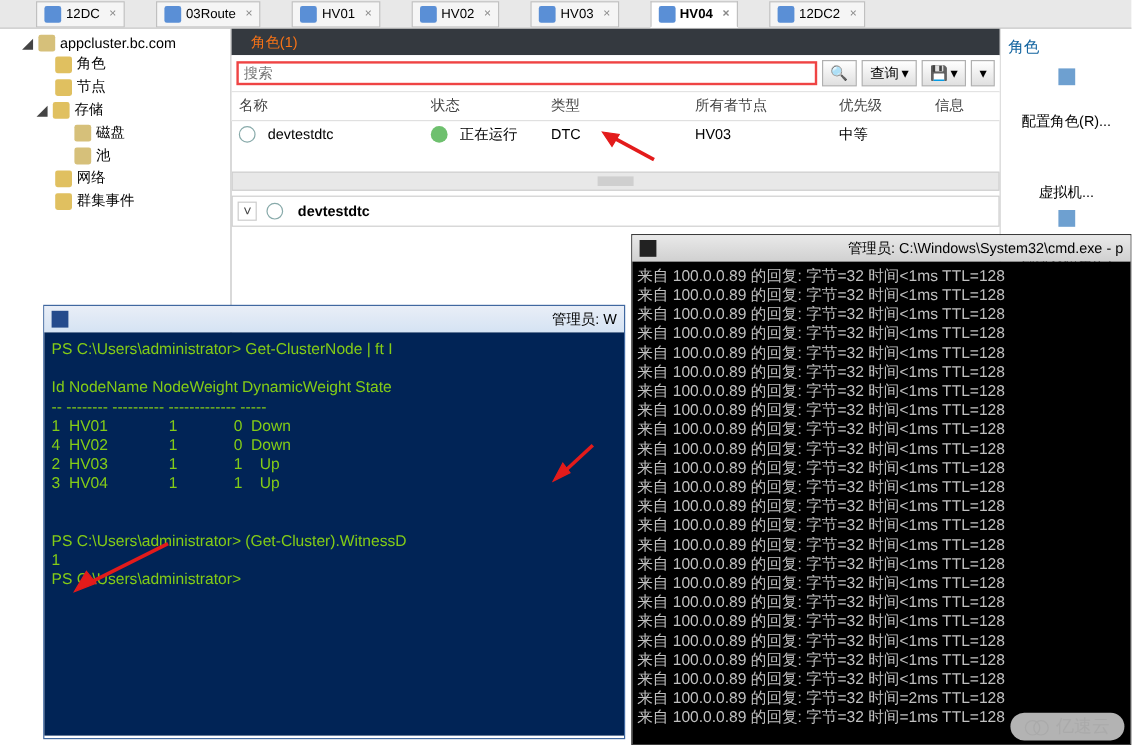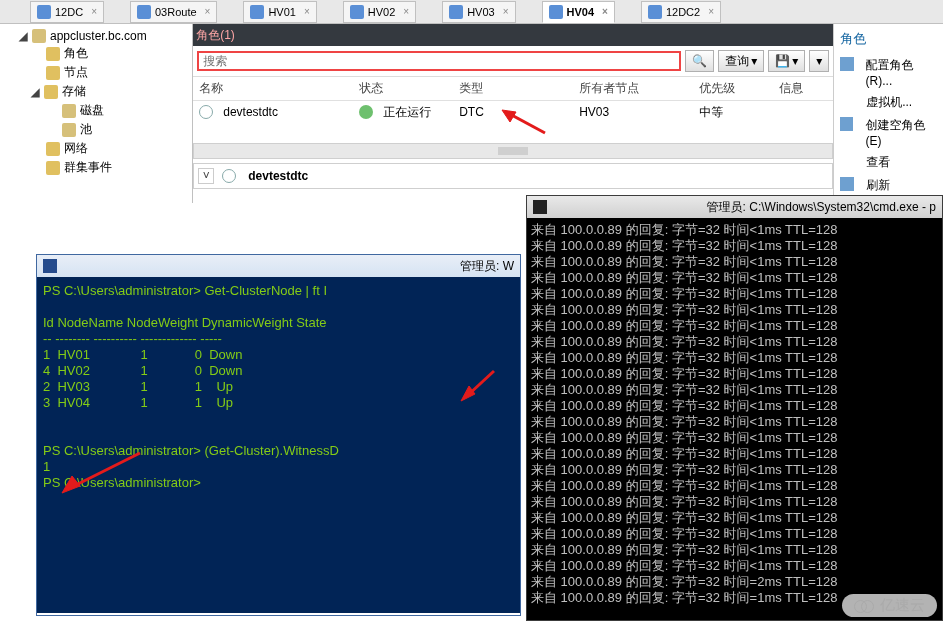--- a/index.html
+++ b/index.html
@@ -15,39 +15,39 @@
 .tree-item { display: flex; align-items: center; gap: 4px; padding: 1px 0; cursor: pointer; }
 .tree-item .toggle { width: 10px; text-align: center; color: #444; }
 .tree-icon { width: 14px; height: 14px; background: #d6c07a; display: inline-block; border-radius: 2px; }
 .tree-folder-icon { background: #e0c060; }
 .indent-1 { padding-left: 26px; }
 .indent-2 { padding-left: 42px; }
 .indent-3 { padding-left: 58px; }
 
 
 .middle { flex: 1; border-right: 1px solid #ccc; }
-.mhead { background: #34393f; height: 22px; color: #fca5a5; padding-left: 3px; line-height: 22px; font-size: 12px;}
+.mhead { background: #34393f; height: 22px; color: #f97316; padding-left: 16px; line-height: 22px; font-size: 12px;}
 .searchbar { display: flex; align-items: center; gap: 4px; padding: 4px; background: #fff; border-bottom: 1px solid #dcdcdc; }
 .searchbar input { flex: 1; border: 2px solid #ef4444; height: 20px; padding: 0 4px; font-size: 12px; }
 .searchbar .btn { border: 1px solid #b0b0b0; background: linear-gradient(#fff,#e0e0e0); padding: 2px 6px; height: 22px; font-size: 12px; cursor: pointer; display:flex; align-items:center; gap:2px;}
 .grid-head { display: flex; background: #fff; border-bottom: 1px solid #e0e0e0; font-size: 12px; color: #444; height: 24px; align-items: center; }
 .grid-head span, .grid-row span { padding: 0 6px; }
 .col-name{width:160px;} .col-state{width:100px;} .col-type{width:120px;} .col-owner{width:120px;} .col-prio{width:80px;} .col-info{width:60px;}
 .grid-row { display: flex; align-items: center; height: 22px; }
 .grid-row .state-icon { width:14px; height:14px; background:#6ec06e; border-radius:50%; display:inline-block; margin-right:4px; vertical-align:middle;}
 .grid-dtc-icon{width:14px;height:14px;display:inline-block;margin-right:4px;vertical-align:middle;border:1px solid #8aa; border-radius:50%;}
 .scrollstrip { height: 16px; background: #e8e8e8; border: 1px solid #cfcfcf; display:flex; align-items:center; justify-content:center; margin-top:20px;}
 .scrollstrip .grip{ width:30px; height:8px; background:#cfcfcf;}
 .subpanel { margin-top:4px; border:1px solid #cfcfcf; display:flex; align-items:center; padding:4px; gap:8px; }
 .subpanel .exp{ width:16px; text-align:center; color:#444; border:1px solid #ccc;}
 
 
 .actions { width: 115px; padding: 6px; background:#fff; font-size:12px;}
 .actions-title{color:#1364a0; font-size:13px; margin-bottom:6px;}
-.actions-item{display:flex; align-items:flex-start; gap:12px; padding:3px 0; cursor:pointer;}
+.actions-item{display:flex; align-items:center; gap:22px; padding:3px 0; cursor:pointer;flex-direction:column;}
 .actions-icon{width:14px;height:14px;background:#6ea0d0;display:inline-block;}
 .a-blank{background:none;border:none;}
 
 
 .ps-window { position:absolute; left:36px; top:254px; width:485px; height:362px; border:1px solid #4068a0; font-family:Consolas,monospace; }
 .ps-title { background:linear-gradient(#e9eef7,#d5e3f3); height:22px; display:flex; align-items:center; padding:0 6px; gap:6px; font-size:12px;}
 .ps-title .box{width:14px;height:14px;background:#254b8c;}
 .ps-body { background:#012456; color:#84cc16; font-size:13px; padding:6px; height:calc(100% - 24px); white-space:pre; overflow:hidden; line-height:16px;}
 
 

